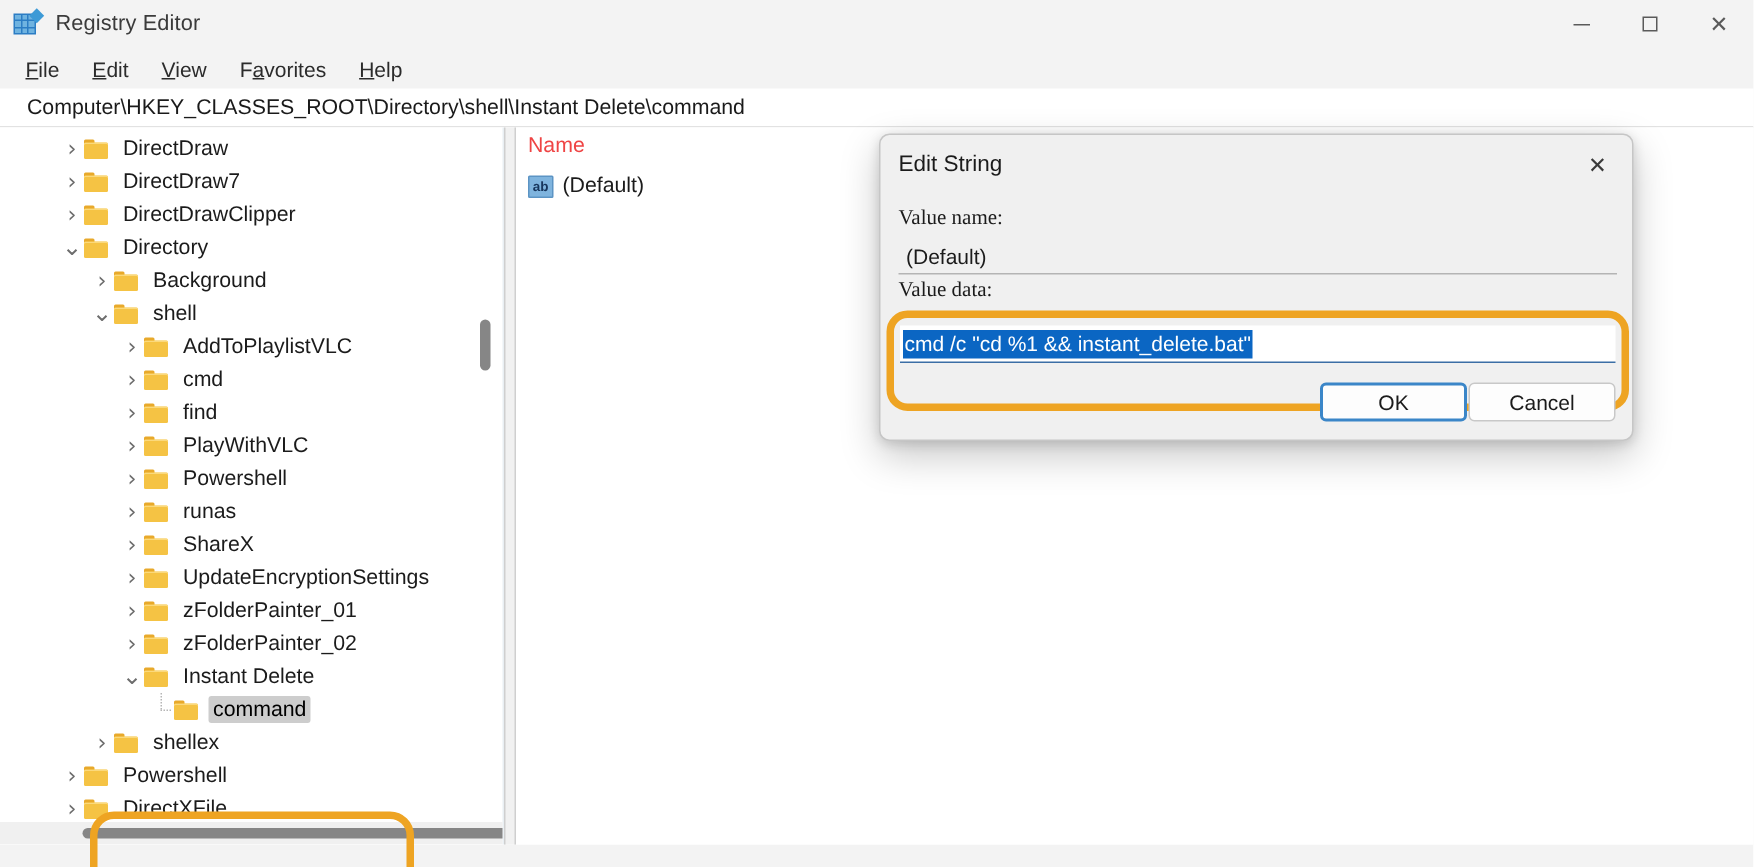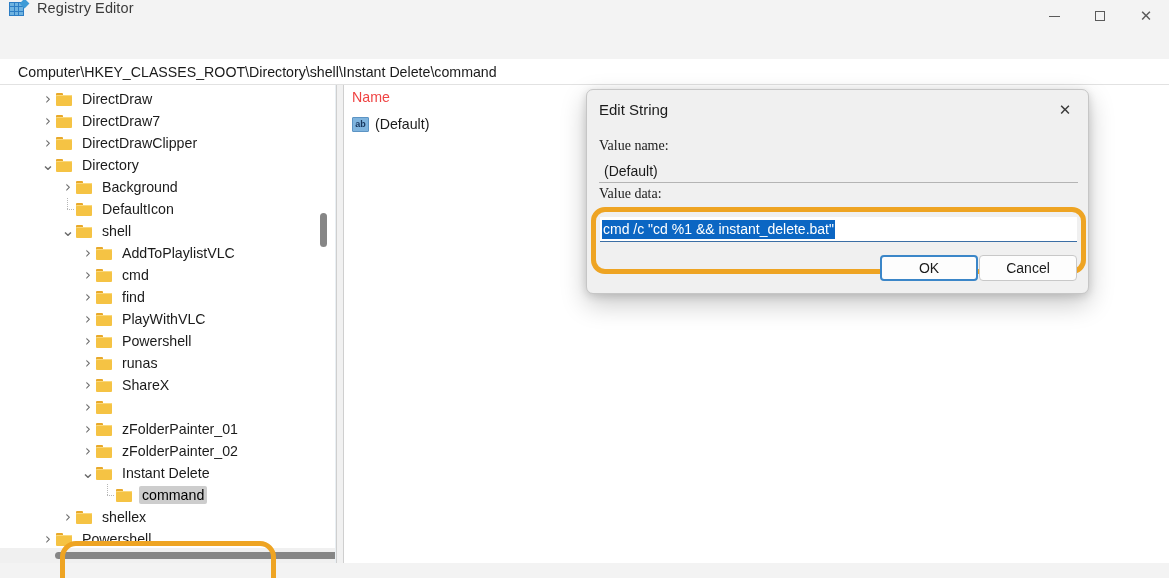--- a/index.html
+++ b/index.html
@@ -7,21 +7,21 @@
     width: 1169px; height: 578px;
     font-family: "Liberation Sans", sans-serif;
     background: #ffffff;
     overflow: hidden;
   }
   #app { position: relative; width: 1169px; height: 578px; background: #f3f3f3; }
 
   
   .titlebar {
     position: absolute; left: 0; top: 0; width: 1169px; height: 32px;
-    background: #f3f3f3; display: flex; 
+    background: #f3f3f3; display: flex; align-items: center;
   }
   .app-icon {
     margin-left: 9px; width: 18px; height: 18px; position: relative;
   }
   .app-icon .grid {
     position: absolute; left: 0; top: 2px; width: 15px; height: 14px;
     background: #2c7dc4;
     display: grid; grid-template-columns: 1fr 1fr 1fr; grid-template-rows: 1fr 1fr 1fr;
     gap: 1px; padding: 1px;
   }
@@ -227,20 +227,27 @@
         </div>
       <div class="wc">
           <div class="max"></div>
         </div>
       <div class="wc close">
           <div class="cls">✕</div>
         </div>
     </div>
   </div>
 
+  <div class="menubar">
+    <div class="menu-item"><u>F</u>ile</div>
+    <div class="menu-item"><u>E</u>dit</div>
+    <div class="menu-item"><u>V</u>iew</div>
+    <div class="menu-item">F<u>a</u>vorites</div>
+    <div class="menu-item"><u>H</u>elp</div>
+  </div>
 
   <div class="addressbar">
     <div class="path">Computer\HKEY_CLASSES_ROOT\Directory\shell\Instant Delete\command</div>
   </div>
 
   <div class="content">
 
     <div class="tree-pane">
       <div class="tree" id="tree">
           <div class="trow">
@@ -268,26 +275,20 @@
             <span class="tlabel">Directory</span>
           </div>
           <div class="trow">
             <div class="indent" style="width: 60px;"></div>
             <div class="chev" style="font-size: 15px;">›</div>
             <div class="folder"></div>
             <span class="tlabel">Background</span>
           </div>
           <div class="trow">
             <div class="indent" style="width: 60px;"></div>
-            <div class="guide elbow"></div>
-            <div class="folder"></div>
-            <span class="tlabel">DefaultIcon</span>
-          </div>
-          <div class="trow">
-            <div class="indent" style="width: 60px;"></div>
             <div class="chev" style="font-size: 16px; line-height: 8px;">⌄</div>
             <div class="folder"></div>
             <span class="tlabel">shell</span>
           </div>
           <div class="trow">
             <div class="indent" style="width: 80px;"></div>
             <div class="chev" style="font-size: 15px;">›</div>
             <div class="folder"></div>
             <span class="tlabel">AddToPlaylistVLC</span>
           </div>
@@ -324,20 +325,21 @@
           <div class="trow">
             <div class="indent" style="width: 80px;"></div>
             <div class="chev" style="font-size: 15px;">›</div>
             <div class="folder"></div>
             <span class="tlabel">ShareX</span>
           </div>
           <div class="trow">
             <div class="indent" style="width: 80px;"></div>
             <div class="chev" style="font-size: 15px;">›</div>
             <div class="folder"></div>
+            <span class="tlabel">UpdateEncryptionSettings</span>
           </div>
           <div class="trow">
             <div class="indent" style="width: 80px;"></div>
             <div class="chev" style="font-size: 15px;">›</div>
             <div class="folder"></div>
             <span class="tlabel">zFolderPainter_01</span>
           </div>
           <div class="trow">
             <div class="indent" style="width: 80px;"></div>
             <div class="chev" style="font-size: 15px;">›</div>

